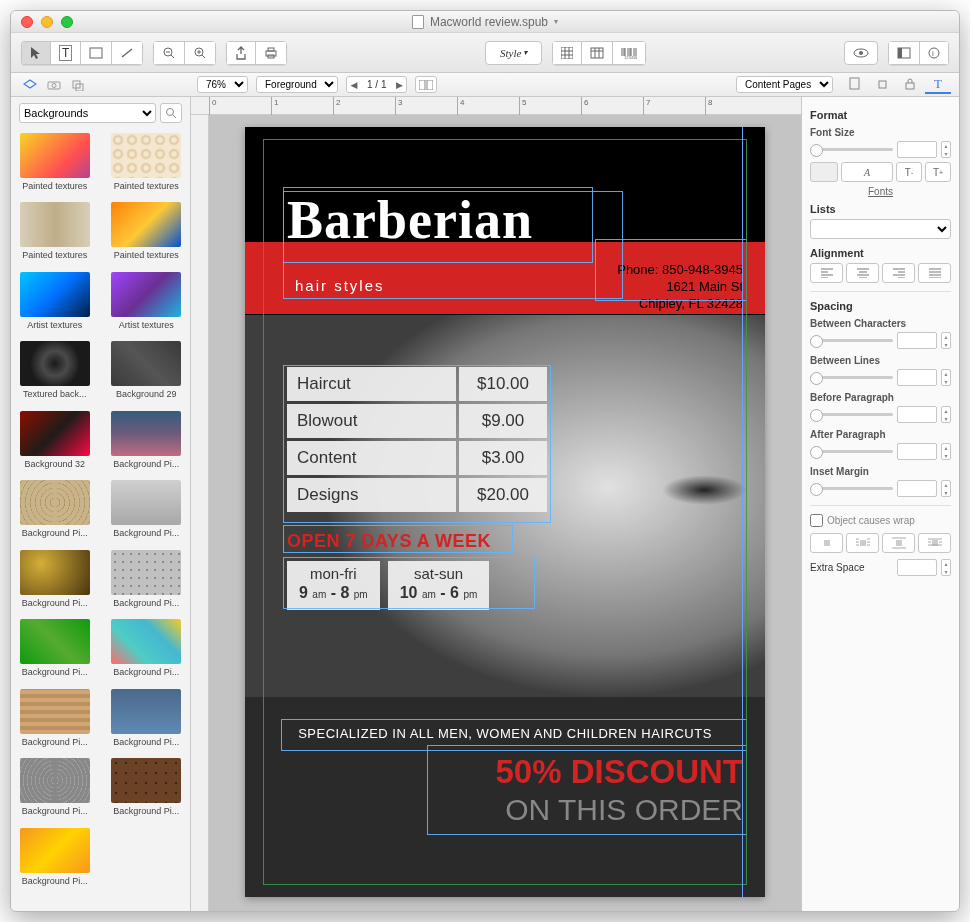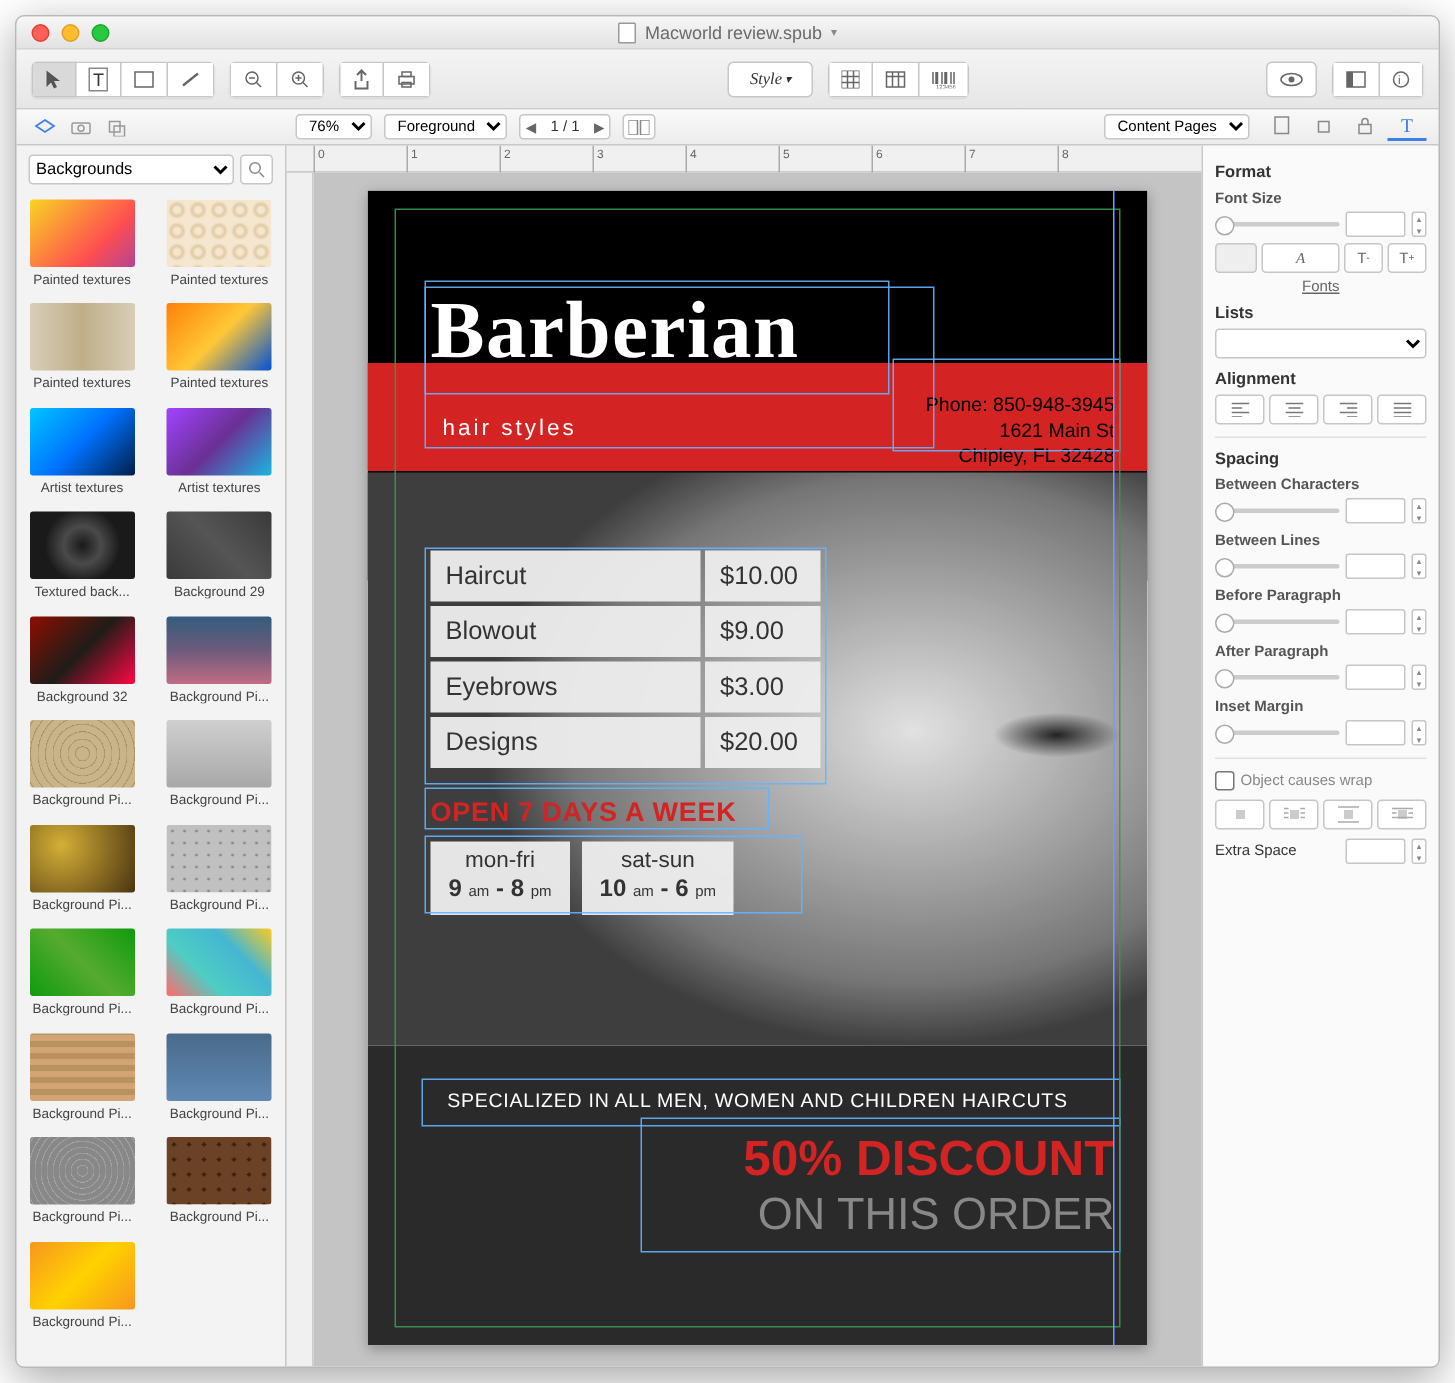--- a/index.html
+++ b/index.html
@@ -94,21 +94,21 @@
   .page .redband{position:absolute;left:0;right:0;top:115px;height:72px;background:#d32323;}
   .page .logo{position:absolute;left:42px;top:62px;font-family:"Brush Script MT",cursive;font-size:54px;font-weight:bold;color:#fff;letter-spacing:1px;text-shadow:2px 2px 0 #000;}
   .page .subtitle{position:absolute;left:50px;top:150px;color:#fff;font-size:15px;letter-spacing:2px;}
   .page .contact{position:absolute;right:22px;top:134px;text-align:right;font-size:13px;line-height:17px;color:#000;}
   .page .photo{position:absolute;left:0;right:0;top:188px;bottom:200px;
     background:radial-gradient(ellipse 55% 55% at 70% 45%,#d8d8d8 0%,#777 80%,#444 100%);filter:grayscale(100%) contrast(1.1);}
   .photo::after{content:"";position:absolute;right:18px;top:42%;width:85px;height:30px;background:radial-gradient(ellipse,#2a2a2a 0%,transparent 70%);}
   .price-table{position:absolute;left:42px;top:240px;width:260px;}
   .price-row{display:flex;margin-bottom:3px;}
   .price-row .name{flex:1;background:rgba(236,236,236,.96);padding:7px 10px;font-size:17px;margin-right:3px;}
-  .price-row .val{width:77px;background:rgba(236,236,236,.96);padding:7px 10px;font-size:17px;text-align:left;}
+  .price-row .val{width:88px;background:rgba(236,236,236,.96);padding:7px 10px;font-size:17px;text-align:center;}
   .open{position:absolute;left:42px;top:404px;color:#d32323;font-size:18px;font-weight:bold;letter-spacing:.5px;}
   .hours{position:absolute;left:42px;top:434px;display:flex;gap:8px;}
   .hours .box{background:rgba(236,236,236,.96);padding:4px 12px 8px;text-align:center;}
   .hours .days{font-size:15px;margin-bottom:2px;}
   .hours .time{font-size:16px;font-weight:bold;}
   .hours .time small{font-size:10px;font-weight:normal;}
   .page .bottomband{position:absolute;left:0;right:0;bottom:0;height:200px;background:#2a2a2a;}
   .page .spec{position:absolute;left:0;right:0;bottom:156px;text-align:center;color:#fff;font-size:13px;letter-spacing:.5px;}
   .page .discount{position:absolute;right:22px;bottom:106px;color:#d32323;font-size:33px;font-weight:bold;}
   .page .order{position:absolute;right:22px;bottom:70px;color:#888;font-size:30px;}
@@ -457,21 +457,21 @@
             <div class="price-table" id="prices">
                 <div class="price-row">
                   <div class="name">Haircut</div>
                   <div class="val">$10.00</div>
                 </div>
                 <div class="price-row">
                   <div class="name">Blowout</div>
                   <div class="val">$9.00</div>
                 </div>
                 <div class="price-row">
-                  <div class="name">Eyebrows</div>
+                  <div class="name">Content</div>
                   <div class="val">$3.00</div>
                 </div>
                 <div class="price-row">
                   <div class="name">Designs</div>
                   <div class="val">$20.00</div>
                 </div>
               </div>
             <div class="open">OPEN 7 DAYS A WEEK</div>
             <div class="hours" id="hours">
                 <div class="box">

